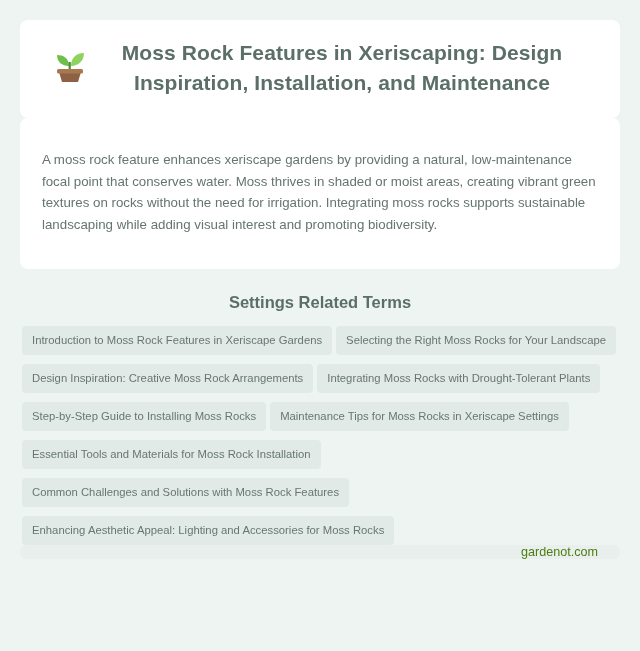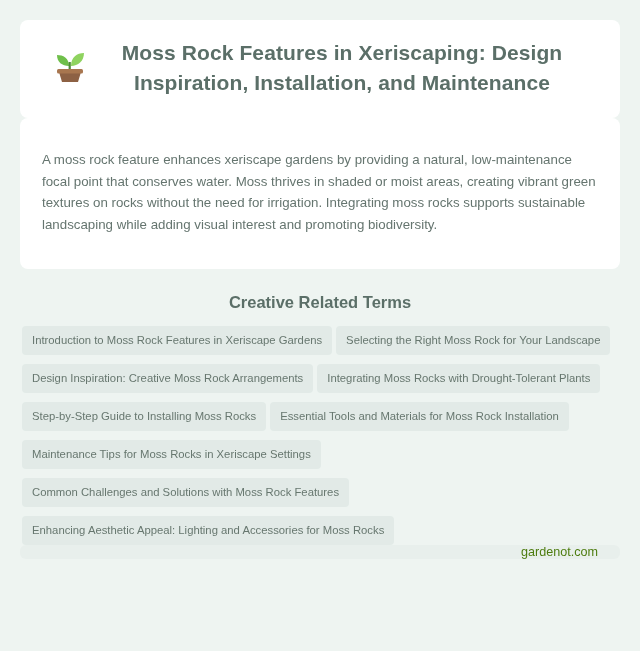--- a/index.html
+++ b/index.html
@@ -119,30 +119,30 @@
         <rect x="4" y="25" width="26" height="4.5" rx="1.5" fill="#a8764f"></rect>
       </svg>
     </span>
     <div class="title">Moss Rock Features in Xeriscaping: Design Inspiration, Installation, and Maintenance</div>
   </div>
 
   <div class="summary-card">
     <p class="summary-text">A moss rock feature enhances xeriscape gardens by providing a natural, low-maintenance focal point that conserves water. Moss thrives in shaded or moist areas, creating vibrant green textures on rocks without the need for irrigation. Integrating moss rocks supports sustainable landscaping while adding visual interest and promoting biodiversity.</p>
   </div>
 
-  <h2 class="terms-heading">Creative Related Terms</h2>
+  <h2 class="terms-heading">Settings Related Terms</h2>
 
   <div class="terms-wrap">
     <span class="term">Introduction to Moss Rock Features in Xeriscape Gardens</span>
-    <span class="term">Selecting the Right Moss Rock for Your Landscape</span>
+    <span class="term">Selecting the Right Moss Rocks for Your Landscape</span>
     <span class="term">Design Inspiration: Creative Moss Rock Arrangements</span>
     <span class="term">Integrating Moss Rocks with Drought-Tolerant Plants</span>
     <span class="term">Step-by-Step Guide to Installing Moss Rocks</span>
+    <span class="term">Maintenance Tips for Moss Rocks in Xeriscape Settings</span>
     <span class="term">Essential Tools and Materials for Moss Rock Installation</span>
-    <span class="term">Maintenance Tips for Moss Rocks in Xeriscape Settings</span>
     <span class="term">Common Challenges and Solutions with Moss Rock Features</span>
     <span class="term">Enhancing Aesthetic Appeal: Lighting and Accessories for Moss Rocks</span>
   </div>
 
   <div class="footer">
     <span class="footer-text">gardenot.com</span>
   </div>
 
 </div>
 

